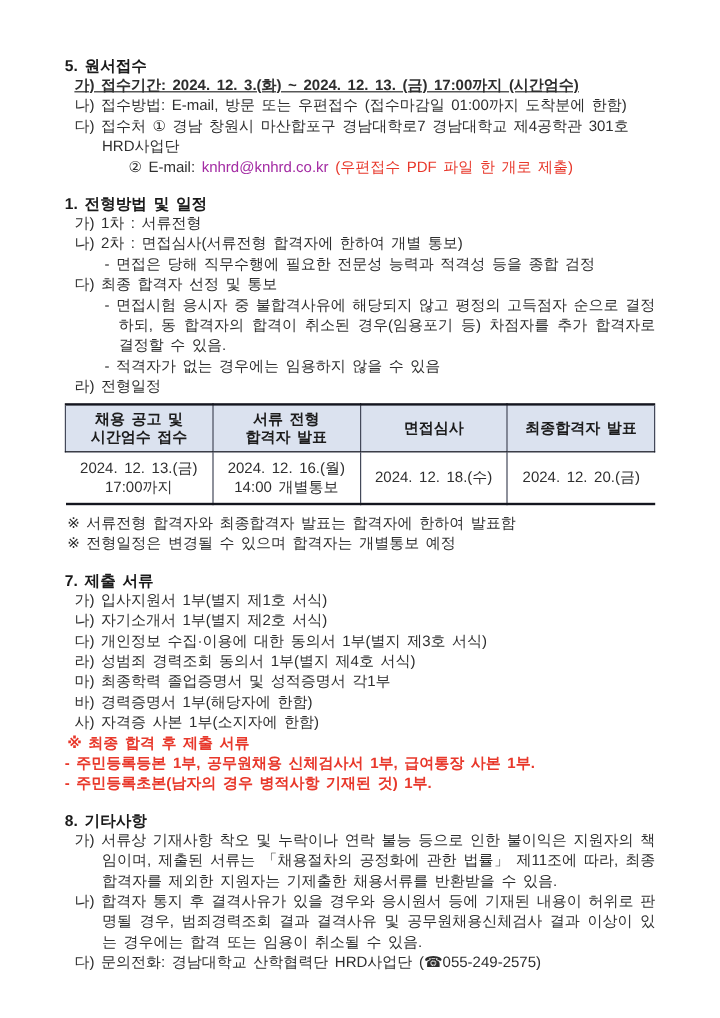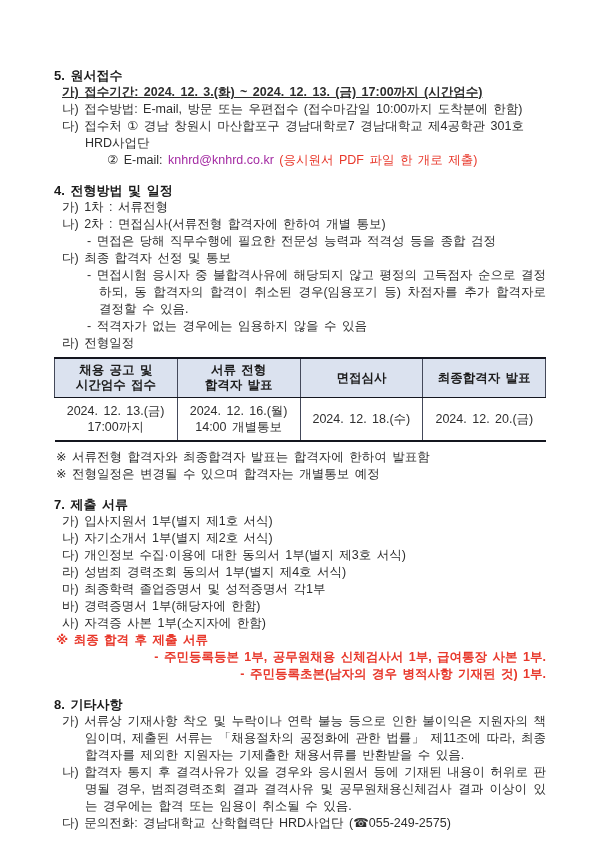--- a/index.html
+++ b/index.html
@@ -10,32 +10,32 @@
     --border-mid:#44495a;
     --text:#2e2e2e;
   }
   html,body{margin:0;padding:0;}
   body{
     width:600px;height:848px;overflow:hidden;background:#ffffff;
     font-family:"Liberation Sans","DejaVu Sans",sans-serif;
     font-size:12.5px;line-height:17px;color:var(--text);
     word-spacing:2px;
   }
-  .page{padding:67px 54px 0 54px;box-sizing:border-box;}
+  .page{padding:46px 54px 0 54px;box-sizing:border-box;}
   .sec{margin-bottom:13px;}
   .sec-heading{font-weight:bold;color:#1a1a1a;font-size:13px;}
   .item{padding-left:31px;text-indent:-23px;}
   .sub{padding-left:45px;text-indent:-12px;text-align:justify;}
   .circled-line{padding-left:53px;}
   .u-bold{font-weight:bold;text-decoration:underline;}
   .email-link{color:var(--purple);text-decoration:none;}
   .red{color:var(--red);}
   .red-bold{color:var(--red);font-weight:bold;}
   .red-item{padding-left:14px;text-indent:-12px;}
-  .red-dash{padding-left:12px;text-indent:-12px;text-align:right;}
+  .red-dash{padding-left:12px;text-indent:-12px;}
   .para{padding-left:31px;text-indent:-23px;text-align:justify;}
   table{
     width:100%;border-collapse:collapse;table-layout:fixed;
     margin:5px 0 7px 0;
     border-top:2px solid var(--border-dark);
     border-bottom:2px solid var(--border-dark);
   }
   th{
     background:var(--thbg);font-weight:bold;
     border:1px solid var(--border-mid);border-top:none;
@@ -54,29 +54,29 @@
   .note{padding-left:2px;}
 </style>
 </head>
 <body>
 
 <div class="page">
 
   <div class="sec">
     <div class="sec-heading">5. 원서접수</div>
     <div class="item u-bold">가) 접수기간: 2024. 12. 3.(화) ~ 2024. 12. 13. (금) 17:00까지 (시간엄수)</div>
-    <div class="item">나) 접수방법: E-mail, 방문 또는 우편접수 (접수마감일 10:00까지 도착분에 한함)</div>
+    <div class="item">나) 접수방법: E-mail, 방문 또는 우편접수 (접수마감일 01:00까지 도착분에 한함)</div>
     <div class="item">다) 접수처 ① 경남 창원시 마산합포구 경남대학로7 경남대학교 제4공학관 301호 HRD사업단</div>
     <div class="circled-line">
-      <span>② E-mail: </span><a href="#" class="email-link">knhrd@knhrd.co.kr</a><span class="red"> (응시원서 PDF 파일 한 개로 제출)</span>
+      <span>② E-mail: </span><a href="#" class="email-link">knhrd@knhrd.co.kr</a><span class="red"> (우편접수 PDF 파일 한 개로 제출)</span>
     </div>
   </div>
 
   <div class="sec">
-    <div class="sec-heading">4. 전형방법 및 일정</div>
+    <div class="sec-heading">1. 전형방법 및 일정</div>
     <div class="item">가) 1차 : 서류전형</div>
     <div class="item">나) 2차 : 면접심사(서류전형 합격자에 한하여 개별 통보)</div>
     <div class="sub">- 면접은 당해 직무수행에 필요한 전문성 능력과 적격성 등을 종합 검정</div>
     <div class="item">다) 최종 합격자 선정 및 통보</div>
     <div class="sub">- 면접시험 응시자 중 불합격사유에 해당되지 않고 평정의 고득점자 순으로 결정하되, 동 합격자의 합격이 취소된 경우(임용포기 등) 차점자를 추가 합격자로 결정할 수 있음.</div>
     <div class="sub">- 적격자가 없는 경우에는 임용하지 않을 수 있음</div>
     <div class="item">라) 전형일정</div>
 
     <table>
       <thead>

